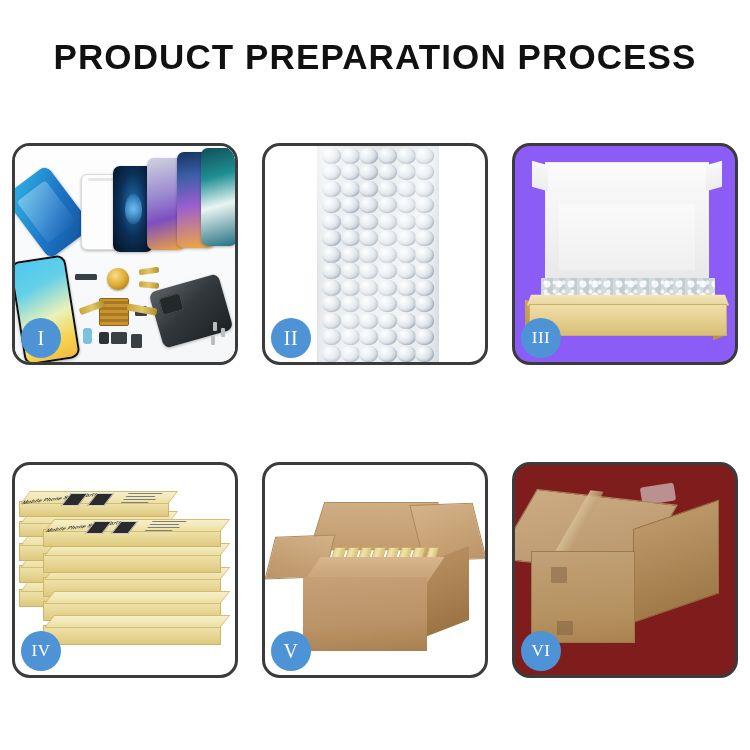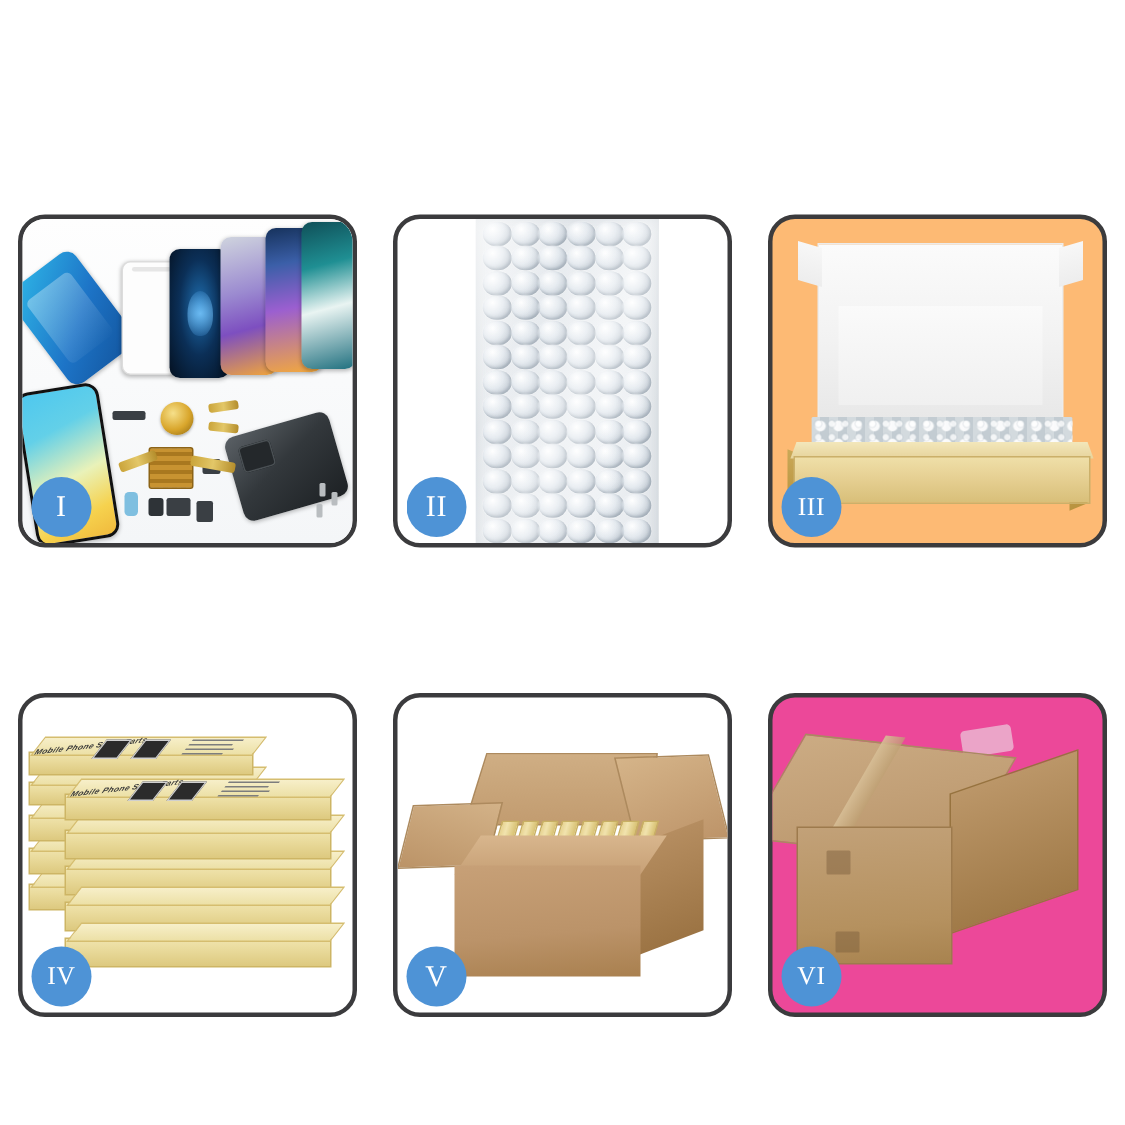--- a/index.html
+++ b/index.html
@@ -147,21 +147,21 @@
     box-shadow: inset -1px -1px 2px rgba(120,132,146,.45), 0 0 1px rgba(255,255,255,.9);
     transform: scale(1.02);
   }
   .sheen {
     position:absolute; left:0; top:0; width:122px; height:222px;
     background: linear-gradient(115deg, rgba(255,255,255,.55) 0%, rgba(255,255,255,0) 30%, rgba(255,255,255,.35) 55%, rgba(255,255,255,0) 80%);
     pointer-events:none;
   }
 
   
-  .p3 { background:#fdba74; }
+  .p3 { background:#8b5cf6; }
   .box3-lid {
     position: absolute; left: 30px; top: 16px; width: 164px; height: 118px;
     background: linear-gradient(180deg,#fbfbfb 0%,#f2f2f2 55%,#e8e8e8 100%);
     border: 1px solid #ececec;
   }
   .box3-lid::before{content:"";position:absolute;left:-14px;top:0;width:16px;height:26px;
     background:linear-gradient(180deg,#f7f7f7,#ededed); transform: skewY(16deg);}
   .box3-lid::after{content:"";position:absolute;right:-14px;top:0;width:16px;height:26px;
     background:linear-gradient(180deg,#f7f7f7,#ededed); transform: skewY(-16deg);}
   .box3-inner {
@@ -260,21 +260,21 @@
     display:flex; gap:2px; transform: skewX(-16deg);
     overflow:hidden;
   }
   .c5-contents span {
     flex:1; border-radius:1px;
     background: linear-gradient(90deg,#e7d391 0%,#f1e3ae 35%,#d8c172 100%);
     border:1px solid #c8b063;
   }
 
   
-  .p6 { background:#ec4899; }
+  .p6 { background:#7f1d1d; }
   .c6-top {
     position:absolute; left:22px; top:24px; width:150px; height:70px;
     background: linear-gradient(160deg,#cbab83 0%,#c2a077 50%,#b89468 100%);
     transform: skewX(-30deg) skewY(6deg); transform-origin: left top;
     border:1px solid #a98a60;
   }
   .c6-front {
     position:absolute; left:16px; top:86px; width:104px; height:92px;
     background: linear-gradient(175deg,#c2a178 0%,#b5915f 70%,#a8834f 100%);
     border:1px solid #9d7a4d;
@@ -296,20 +296,21 @@
     border-radius:3px; transform: rotate(-9deg);
   }
   .c6-tab { position:absolute; background: rgba(120,92,58,.45); border-radius:1px; }
 </style>
 </head>
 <body>
 
 <div id="page">
 
   <div class="header">
+    <div class="title">PRODUCT PREPARATION PROCESS</div>
   </div>
 
   <div class="grid">
 
     <div class="panel p1">
       <div class="stage">
         <div class="bgwash"></div>
         <div class="phone ph-a"></div>
         <div class="phone ph-b"></div>
         <div class="phone ph-c"></div>

